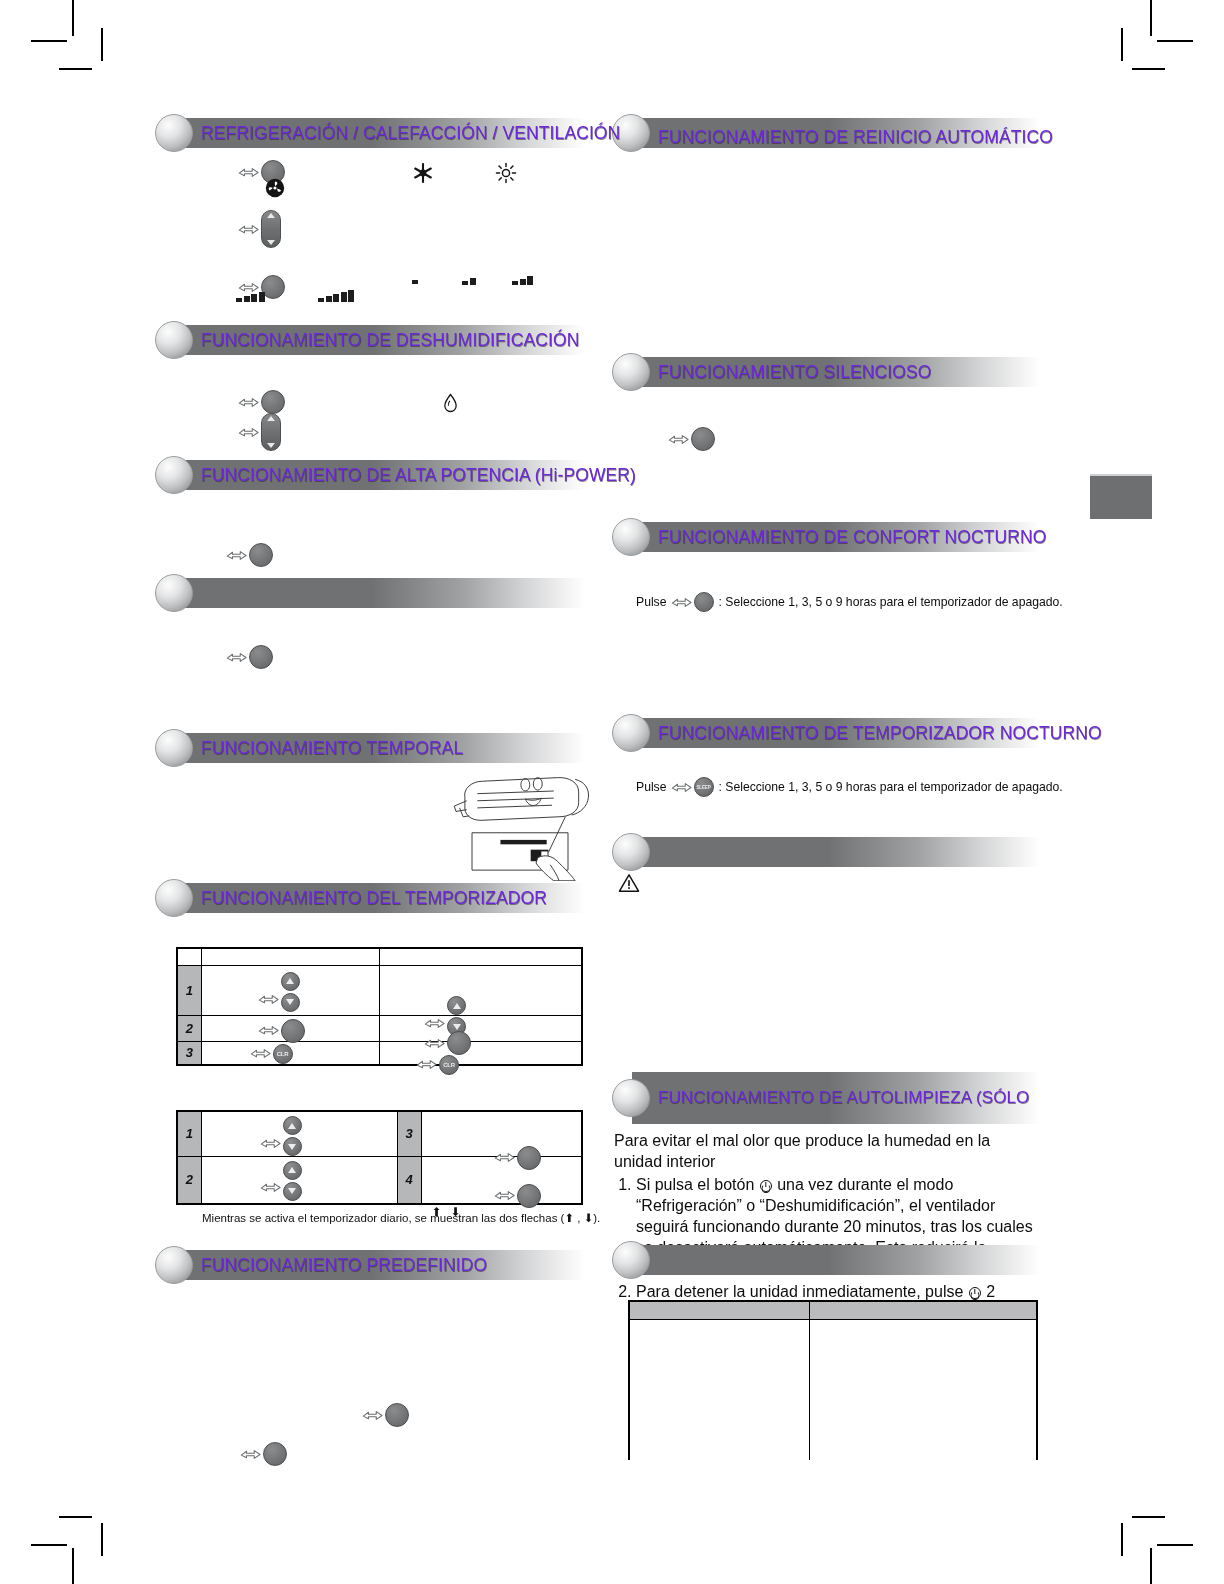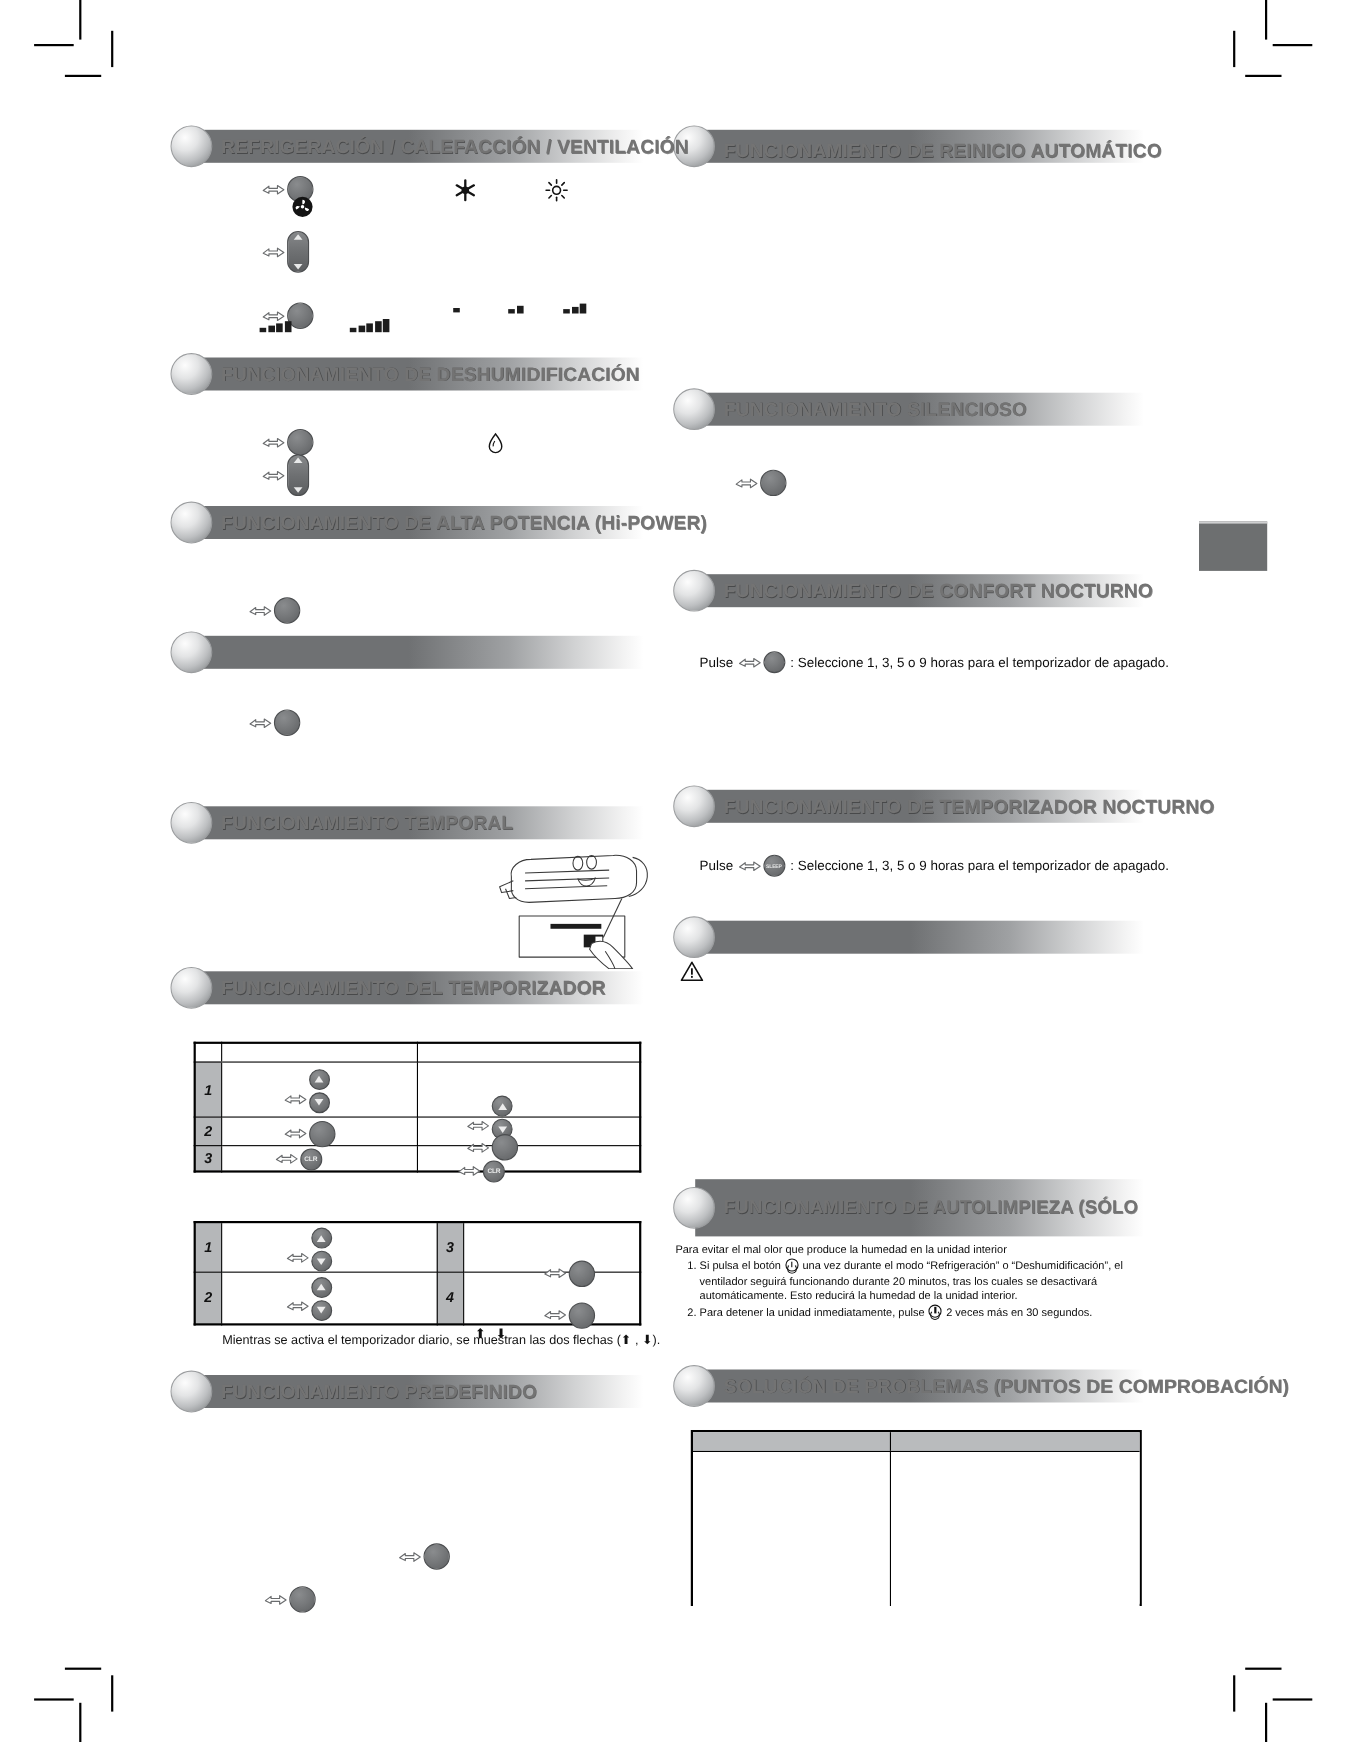--- a/index.html
+++ b/index.html
@@ -43,23 +43,23 @@
   }
   .secbar .bartrack {
     position:absolute;
     left:20px; top:0; right:0; height:100%;
     background:linear-gradient(to right, #6f7173 0%, #6f7173 48%, #9fa1a3 70%, #d2d3d4 85%, #f4f4f4 96%, #ffffff 100%);
   }
   .secbar .sectitle {
     position:relative;
     z-index:3;
     margin-left:46px;
-    color:#737373;
+    color:#6d28d9;
     font-size:17.5px;
-    font-weight:bold;
+    font-weight:normal;
     letter-spacing:.1px;
     white-space:nowrap;
     text-shadow:0.6px 0.6px 0 rgba(40,40,40,.55);
   }
   .secbar.two-line { height:52px; }
   .secbar.two-line .sectitle { line-height:1.17; font-size:17px; white-space:normal; }
 
   
   .presspair { position:absolute; display:flex; align-items:center; }
   .hand { width:22px; height:15px; display:block; }
@@ -136,21 +136,21 @@
   
   .ts-table { position:absolute; border:2px solid #000; background:#fff; }
   .ts-head { height:17px; display:flex; }
   .ts-head .hcell { background:#b9bbbd; border-right:1px solid #000; }
   .ts-head .hcell:last-child { border-right:none; }
   .ts-body { display:flex; }
   .ts-body .bcell { border-right:1px solid #000; border-top:1px solid #000; background:#fff; }
   .ts-body .bcell:last-child { border-right:none; }
 
   
-  .selfclean { position:absolute; font-size:10px; line-height:1.33; color:#0d0d0d; }
+  .selfclean { position:absolute; font-size:16px; line-height:1.33; color:#0d0d0d; }
   .selfclean .lead { margin:0 0 1px 0; }
   .selfclean ol { margin:0; padding-left:22px; }
   .selfclean li { margin-bottom:1px; }
   .pwr-inline {
     display:inline-block;
     width:12px; height:12px; border-radius:50%;
     border:1.4px solid #111;
     position:relative;
     vertical-align:-2px;
     margin:0 1px;
@@ -665,21 +665,20 @@
       Para detener la unidad inmediatamente, pulse
       <span class="pwr-inline"></span>
       2 veces más en 30 segundos.
     </li>
   </ol>
 </div>
 
 <div class="secbar" style="left:612px; top:1245px; width:428px;">
   <span class="bulb"></span>
   <span class="bartrack"></span>
-  <span class="sectitle">SOLUCIÓN DE PROBLEMAS (PUNTOS DE COMPROBACIÓN)</span>
 </div>
 
 <div class="ts-table" style="left:628px; top:1300px; width:410px; height:160px;">
   <div class="ts-head">
     <div class="hcell" style="width:180px;"></div>
     <div class="hcell" style="flex:1;"></div>
   </div>
   <div class="ts-body" style="height:141px;">
     <div class="bcell" style="width:180px;"></div>
     <div class="bcell" style="flex:1;"></div>

